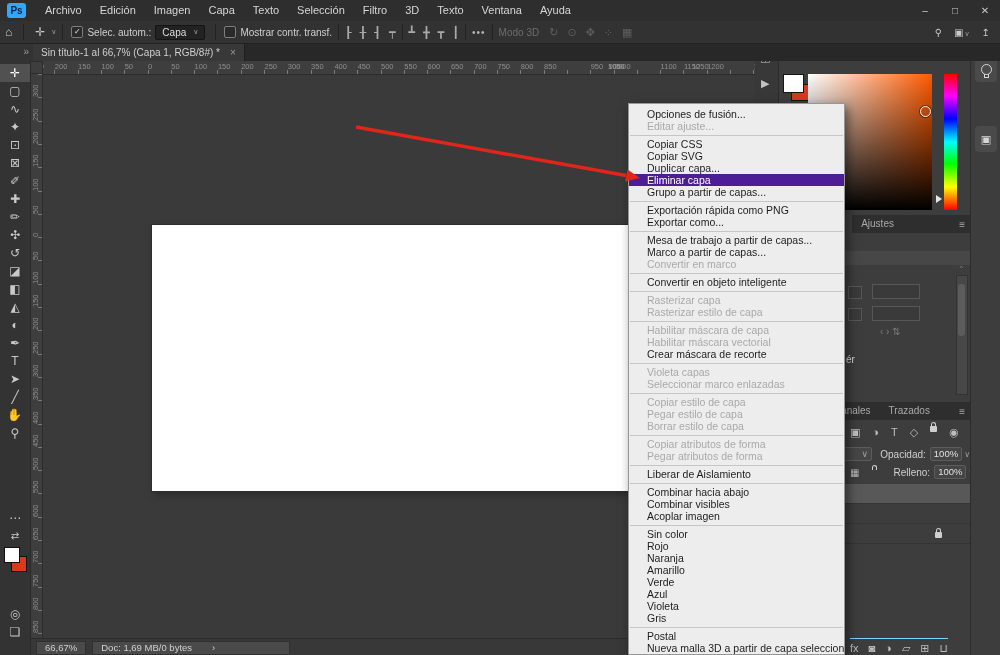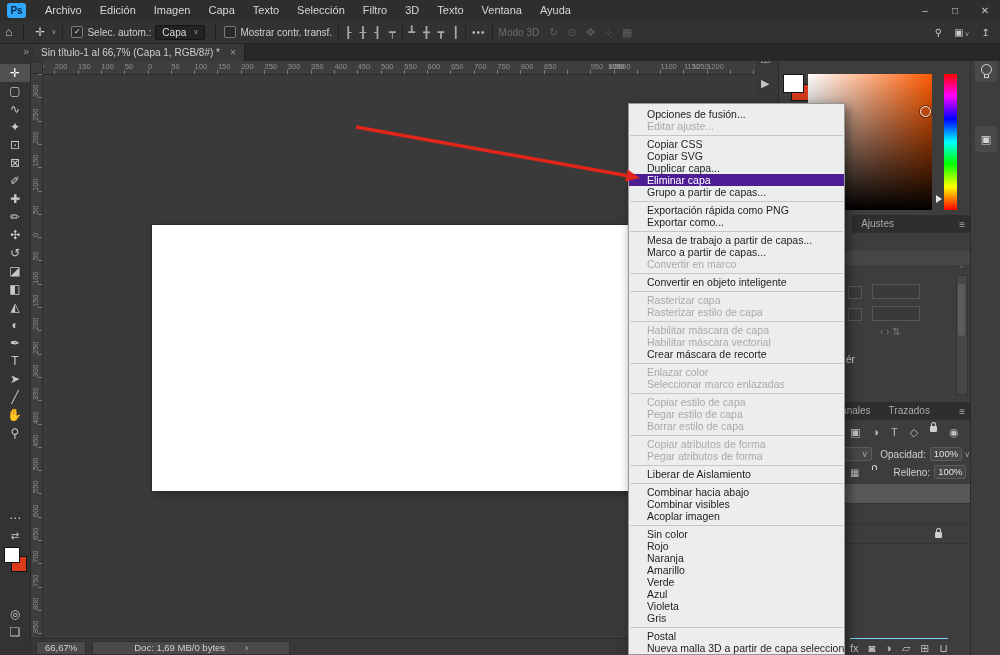--- a/index.html
+++ b/index.html
@@ -298,21 +298,21 @@
       <span class="rlab" style="top: 523.9px;">800</span>
       <span class="rlab" style="top: 547.2px;">850</span>
     </div>
 
   <div id="canvas">
     <div id="docwhite"></div>
   </div>
 
   <div id="statusbar">
     <span class="stbox">66,67%</span>
-    <span class="stbox" style="min-width:180px;justify-content:center">
+    <span class="stbox" style="min-width:180px;">
       <span>Doc: 1,69 MB/0 bytes</span>
       <span>›</span>
     </span>
   </div>
 
   <div id="dock">
     <div id="ministrip">
       <span style="position:absolute;left:5px;top:8px;font-size:11px">◫</span>
       <span style="position:absolute;left:6px;top:34px;font-size:11px">▶</span>
     </div>
@@ -440,21 +440,21 @@
       <div class="mi sep"></div>
       <div class="mi item">Convertir en objeto inteligente</div>
       <div class="mi sep"></div>
       <div class="mi item disabled">Rasterizar capa</div>
       <div class="mi item disabled">Rasterizar estilo de capa</div>
       <div class="mi sep"></div>
       <div class="mi item disabled">Habilitar máscara de capa</div>
       <div class="mi item disabled">Habilitar máscara vectorial</div>
       <div class="mi item">Crear máscara de recorte</div>
       <div class="mi sep"></div>
-      <div class="mi item disabled">Enlazar color</div>
+      <div class="mi item disabled">Violeta capas</div>
       <div class="mi item disabled">Seleccionar marco enlazadas</div>
       <div class="mi sep"></div>
       <div class="mi item disabled">Copiar estilo de capa</div>
       <div class="mi item disabled">Pegar estilo de capa</div>
       <div class="mi item disabled">Borrar estilo de capa</div>
       <div class="mi sep"></div>
       <div class="mi item disabled">Copiar atributos de forma</div>
       <div class="mi item disabled">Pegar atributos de forma</div>
       <div class="mi sep"></div>
       <div class="mi item">Liberar de Aislamiento</div>

